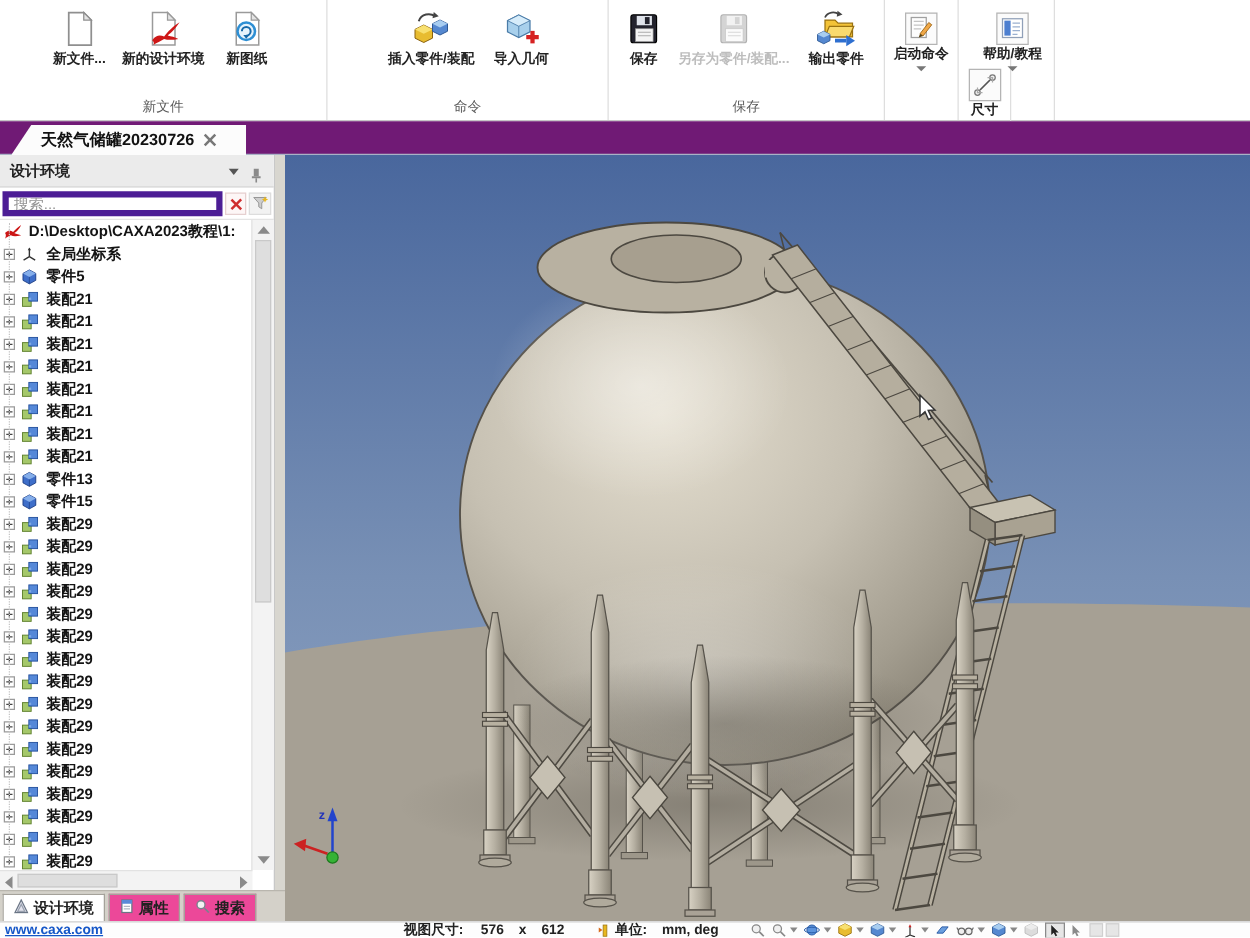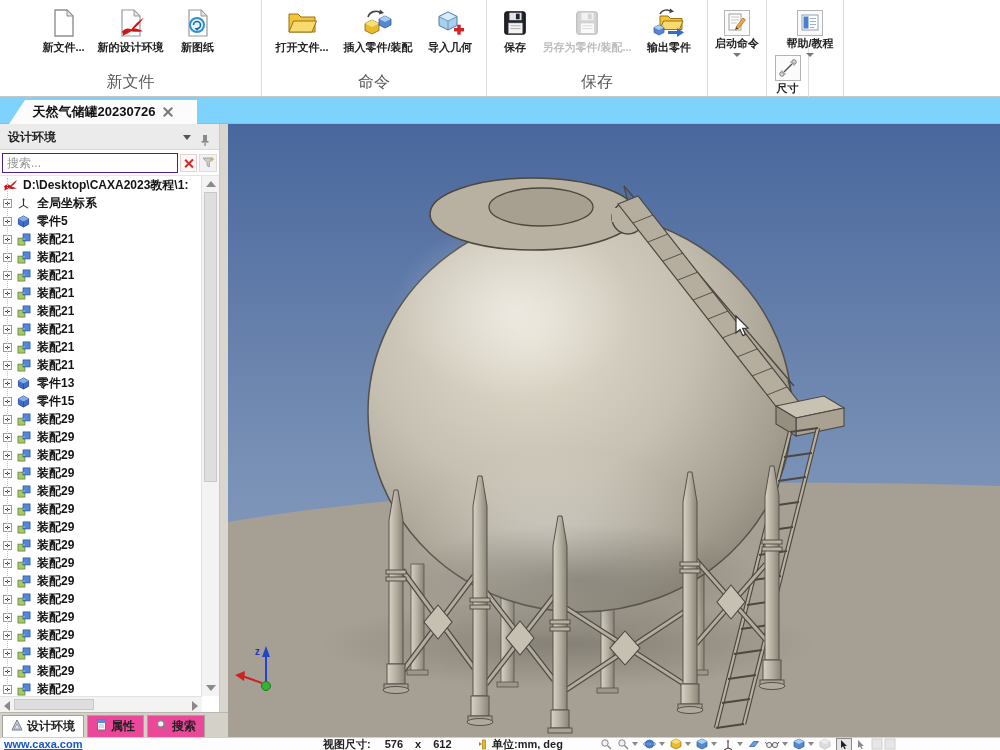--- a/index.html
+++ b/index.html
@@ -6,39 +6,39 @@
     font-family:"Liberation Sans","DejaVu Sans",sans-serif;background:#fff;position:relative;}
   *{box-sizing:border-box;}
   
   .ribbon{position:absolute;left:0;top:0;width:1000px;height:97px;background:#fff;border-bottom:1px solid #c6c6c6;}
   .rgroup{position:absolute;top:0;height:96px;border-right:1px solid #dedede;}
   .rbtns{display:flex;justify-content:center;align-items:flex-start;padding-top:5px;}
   .rbtn{display:flex;flex-direction:column;align-items:center;gap:1px;padding:1px 2px;cursor:default;}
   .ric{width:34px;height:34px;display:flex;align-items:center;justify-content:center;}
   .rlabel{font-size:11px;font-weight:700;color:#222;white-space:nowrap;line-height:13px;}
   .rbtn.disabled .rlabel{color:#bdbdbd;}
-  .rgroup-label{position:absolute;bottom:3px;left:0;width:100%;text-align:center;font-size:16px;color:#5a5a5a;}
+  .rgroup-label{position:absolute;bottom:3px;left:0;width:100%;text-align:center;font-size:11px;color:#5a5a5a;}
   .boxic{width:26px;height:26px;border:1px solid #b4b4b4;background:#fbfbfb;display:flex;align-items:center;justify-content:center;margin-top:4px;}
   .chev{width:0;height:0;border-left:4px solid transparent;border-right:4px solid transparent;border-top:4px solid #777;margin-top:2px;}
   
-  .tabstrip{position:absolute;left:0;top:97px;width:1000px;height:27px;background:#7dd3fc;border-bottom:1px solid #a9b2c6;}
+  .tabstrip{position:absolute;left:0;top:97px;width:1000px;height:27px;background:#701a75;border-bottom:1px solid #a9b2c6;}
   .doctab{position:absolute;left:9px;top:3px;width:188px;height:24px;background:#fcfcfc;
     clip-path:polygon(16px 0,100% 0,100% 100%,0 100%);display:flex;align-items:center;justify-content:center;gap:8px;}
   .doctab-title{font-size:13px;font-weight:700;color:#111;}
   .xicon{position:relative;width:10px;height:10px;}
   .xicon::before,.xicon::after{content:"";position:absolute;left:4px;top:-1px;width:2px;height:12px;background:#777;}
   .xicon::before{transform:rotate(45deg);}.xicon::after{transform:rotate(-45deg);}
   
   .panel{position:absolute;left:0;top:124px;width:220px;height:588px;background:#fff;border-right:1px solid #c8c8c8;}
   .panel-header{position:absolute;top:0;left:0;right:0;height:26px;background:#ebebeb;border-bottom:1px solid #d8d8d8;
     line-height:26px;padding-left:8px;font-size:12px;font-weight:700;color:#222;}
   .ph-caret{position:absolute;right:28px;top:11px;width:0;height:0;border-left:4px solid transparent;border-right:4px solid transparent;border-top:5px solid #555;}
   .ph-pin{position:absolute;right:8px;top:6px;}
   .search-row{position:absolute;top:26px;left:0;right:0;height:26px;display:flex;align-items:center;padding:3px 2px;border-bottom:1px solid #e4e4e4;}
-  .search-input{flex:1;height:20px;border:1px solid #4c1d95;font-size:12px;padding:0 4px;color:#444;min-width:0;font-family:inherit;}
+  .search-input{flex:1;height:20px;border:5px solid #4c1d95;font-size:12px;padding:0 4px;color:#444;min-width:0;font-family:inherit;}
   .search-input::placeholder{color:#949494;}
   .clear-btn{width:17px;height:18px;position:relative;margin-left:2px;border:1px solid #e6d0d0;background:#fdf6f6;flex:none;}
   .clear-btn::before,.clear-btn::after{content:"";position:absolute;left:7px;top:3px;width:2.4px;height:11px;background:#cf2d2d;}
   .clear-btn::before{transform:rotate(45deg);}.clear-btn::after{transform:rotate(-45deg);}
   .filter-btn{width:18px;height:18px;margin-left:2px;flex:none;display:flex;align-items:center;justify-content:center;background:#f2f2f2;border:1px solid #ddd;}
   .tree{position:absolute;top:52px;left:0;width:202px;height:520px;overflow:hidden;background:#fff;}
   .tree-guide{position:absolute;left:7px;top:54px;height:516px;border-left:1px dotted #c4c4c4;}
   .trow{height:18px;display:flex;align-items:center;font-size:12px;font-weight:700;color:#141414;white-space:nowrap;padding-left:3px;}
   .texp{width:9px;height:9px;border:1px solid #9a9a9a;background:#fff;margin-right:5px;position:relative;flex:none;}
   .texp::before{content:"";position:absolute;left:1px;right:1px;top:3px;height:1px;background:#444;}
@@ -117,29 +117,20 @@
             </svg>
         </span>
         <span class="rlabel">新图纸</span>
       </div>
     </div>
     <div class="rgroup-label">新文件</div>
   </div>
 
   <div class="rgroup" style="left:262px;width:225px;">
     <div class="rbtns">
-      <div class="rbtn" style="width:66px">
-        <span class="ric">
-          <svg width="32" height="30" viewBox="0 0 32 30">
-              <path d="M3 6h9l3 3h14v15H3z" fill="#f3c338" stroke="#9a7210"></path>
-              <path d="M3 24l4.5-11h23L26 24z" fill="#f9da6e" stroke="#9a7210"></path>
-            </svg>
-        </span>
-        <span class="rlabel">打开文件...</span>
-      </div>
       <div class="rbtn" style="width:86px">
         <span class="ric">
           <svg width="34" height="30" viewBox="0 0 34 30">
               <path d="M7 9C9 3 16 2 20 5" fill="none" stroke="#444" stroke-width="1.6"></path>
               <path d="M19 1.5l4 3.5-5 1.6z" fill="#444"></path>
               <g>
                 <path d="M11 12l7 3.5v7L11 26l-7-3.5v-7z" fill="#e8bc30" stroke="#8a6210" stroke-width=".8"></path>
                 <path d="M11 12l7 3.5-7 3.5-7-3.5z" fill="#f8e070"></path>
               </g>
               <g>
@@ -815,21 +806,21 @@
     <span style="margin-left:12px">612</span>
   </div>
   <span class="sb-pencil">
     <svg width="11" height="11" viewBox="0 0 11 11">
         <rect x="5.5" y="1" width="3" height="9" fill="#e8b820" stroke="#9a7210" stroke-width=".6"></rect>
         <path d="M2 3l3 2-3 2z" fill="#d86a18"></path>
       </svg>
   </span>
   <div class="sb-units">
     <span>单位:</span>
-    <span style="">mm, deg</span>
+    <span style="margin-left:12px">mm, deg</span>
   </div>
   <div class="sb-icons">
     <span class="sicon">
         <svg width="12" height="12" viewBox="0 0 12 12">
           <circle cx="5" cy="5" r="3.2" fill="#f0f0f0" stroke="#888"></circle>
           <path d="M7.5 7.5L11 11" stroke="#888" stroke-width="1.4"></path>
         </svg>
       </span>
     <span class="sicon">
         <svg width="12" height="12" viewBox="0 0 12 12">

